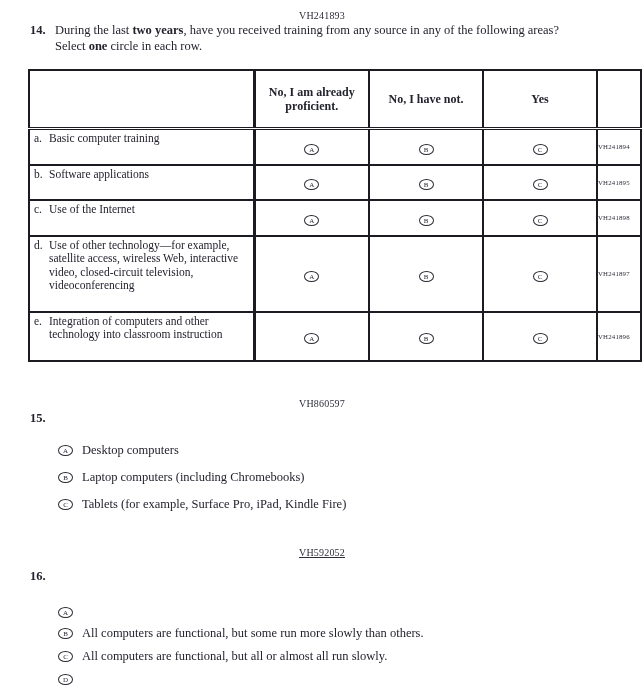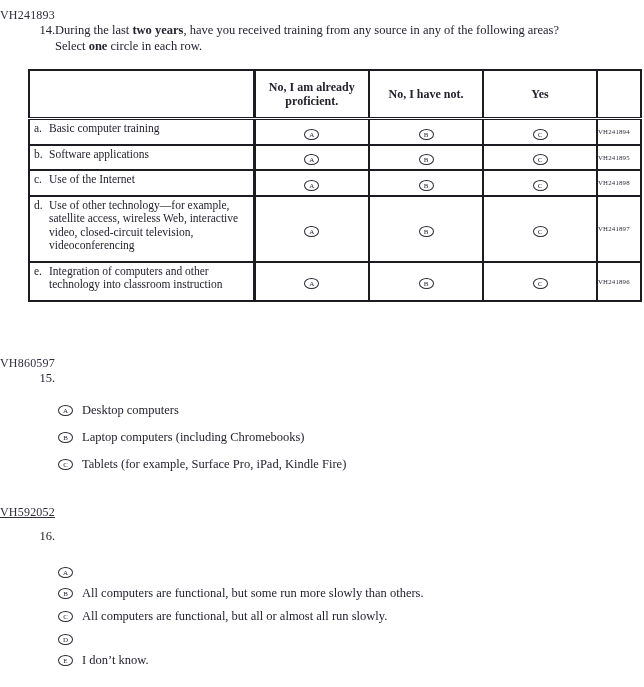--- a/index.html
+++ b/index.html
@@ -6,44 +6,43 @@
   body{background:#fff;}
   .page{
     position:relative;
     width:644px;height:687px;
     background:#ffffff;
     overflow:hidden;
     font-family:"Liberation Serif","DejaVu Serif",serif;
     color:#23232e;
   }
   .side-code{
-    text-align:left;
+    text-align:center;
     padding-right:0;
-    font-size:12px;
+    font-size:10px;
     letter-spacing:0.2px;
     height:9px;
     line-height:9px;
     color:#2e2e3c;
   }
   .side-code.c1{margin-top:11px;}
-  .side-code.c2{margin-top:57px;}
+  .side-code.c2{margin-top:37px;}
   .side-code.c3{margin-top:36px;text-decoration:underline;}
   .q-row{
     display:flex;
     margin-left:30px;
     font-size:12.5px;
     line-height:15.5px;
   }
   .q-row.q14{margin-top:3px;}
   .q-row.q15{margin-top:3px;gap:36px;}
   .q-row.q16{margin-top:12px;flex-direction:column;}
   .qnum{
     width:25px;flex:none;
-    font-weight:normal;
-    text-align:right;
+    font-weight:bold;
   }
   .qtext{max-width:505px;}
   .qtext b{font-weight:bold;}
 
   
   table.q14-table{
     border-collapse:collapse;
     table-layout:fixed;
     margin:15px 0 0 28px;
     width:612px;
@@ -62,21 +61,21 @@
   .q14-table th{
     font-size:12px;
     font-weight:bold;
     text-align:center;
     line-height:14px;
     height:36px;
     border-bottom:3px double #1b1b22;
   }
   .q14-table .label-cell{
     border-right:3px solid #1b1b22;
-    padding:2px 4px 8px 4px;
+    padding:2px 4px 18px 4px;
     font-size:11.5px;
     line-height:13.5px;
     vertical-align:top;
   }
   .row-letter{display:inline-block;width:15px;vertical-align:top;}
   .row-label{display:inline-block;width:196px;vertical-align:top;}
   .opt-cell{text-align:center;height:17px;}
   .code-cell{
     font-size:6.8px;
     letter-spacing:0.2px;

